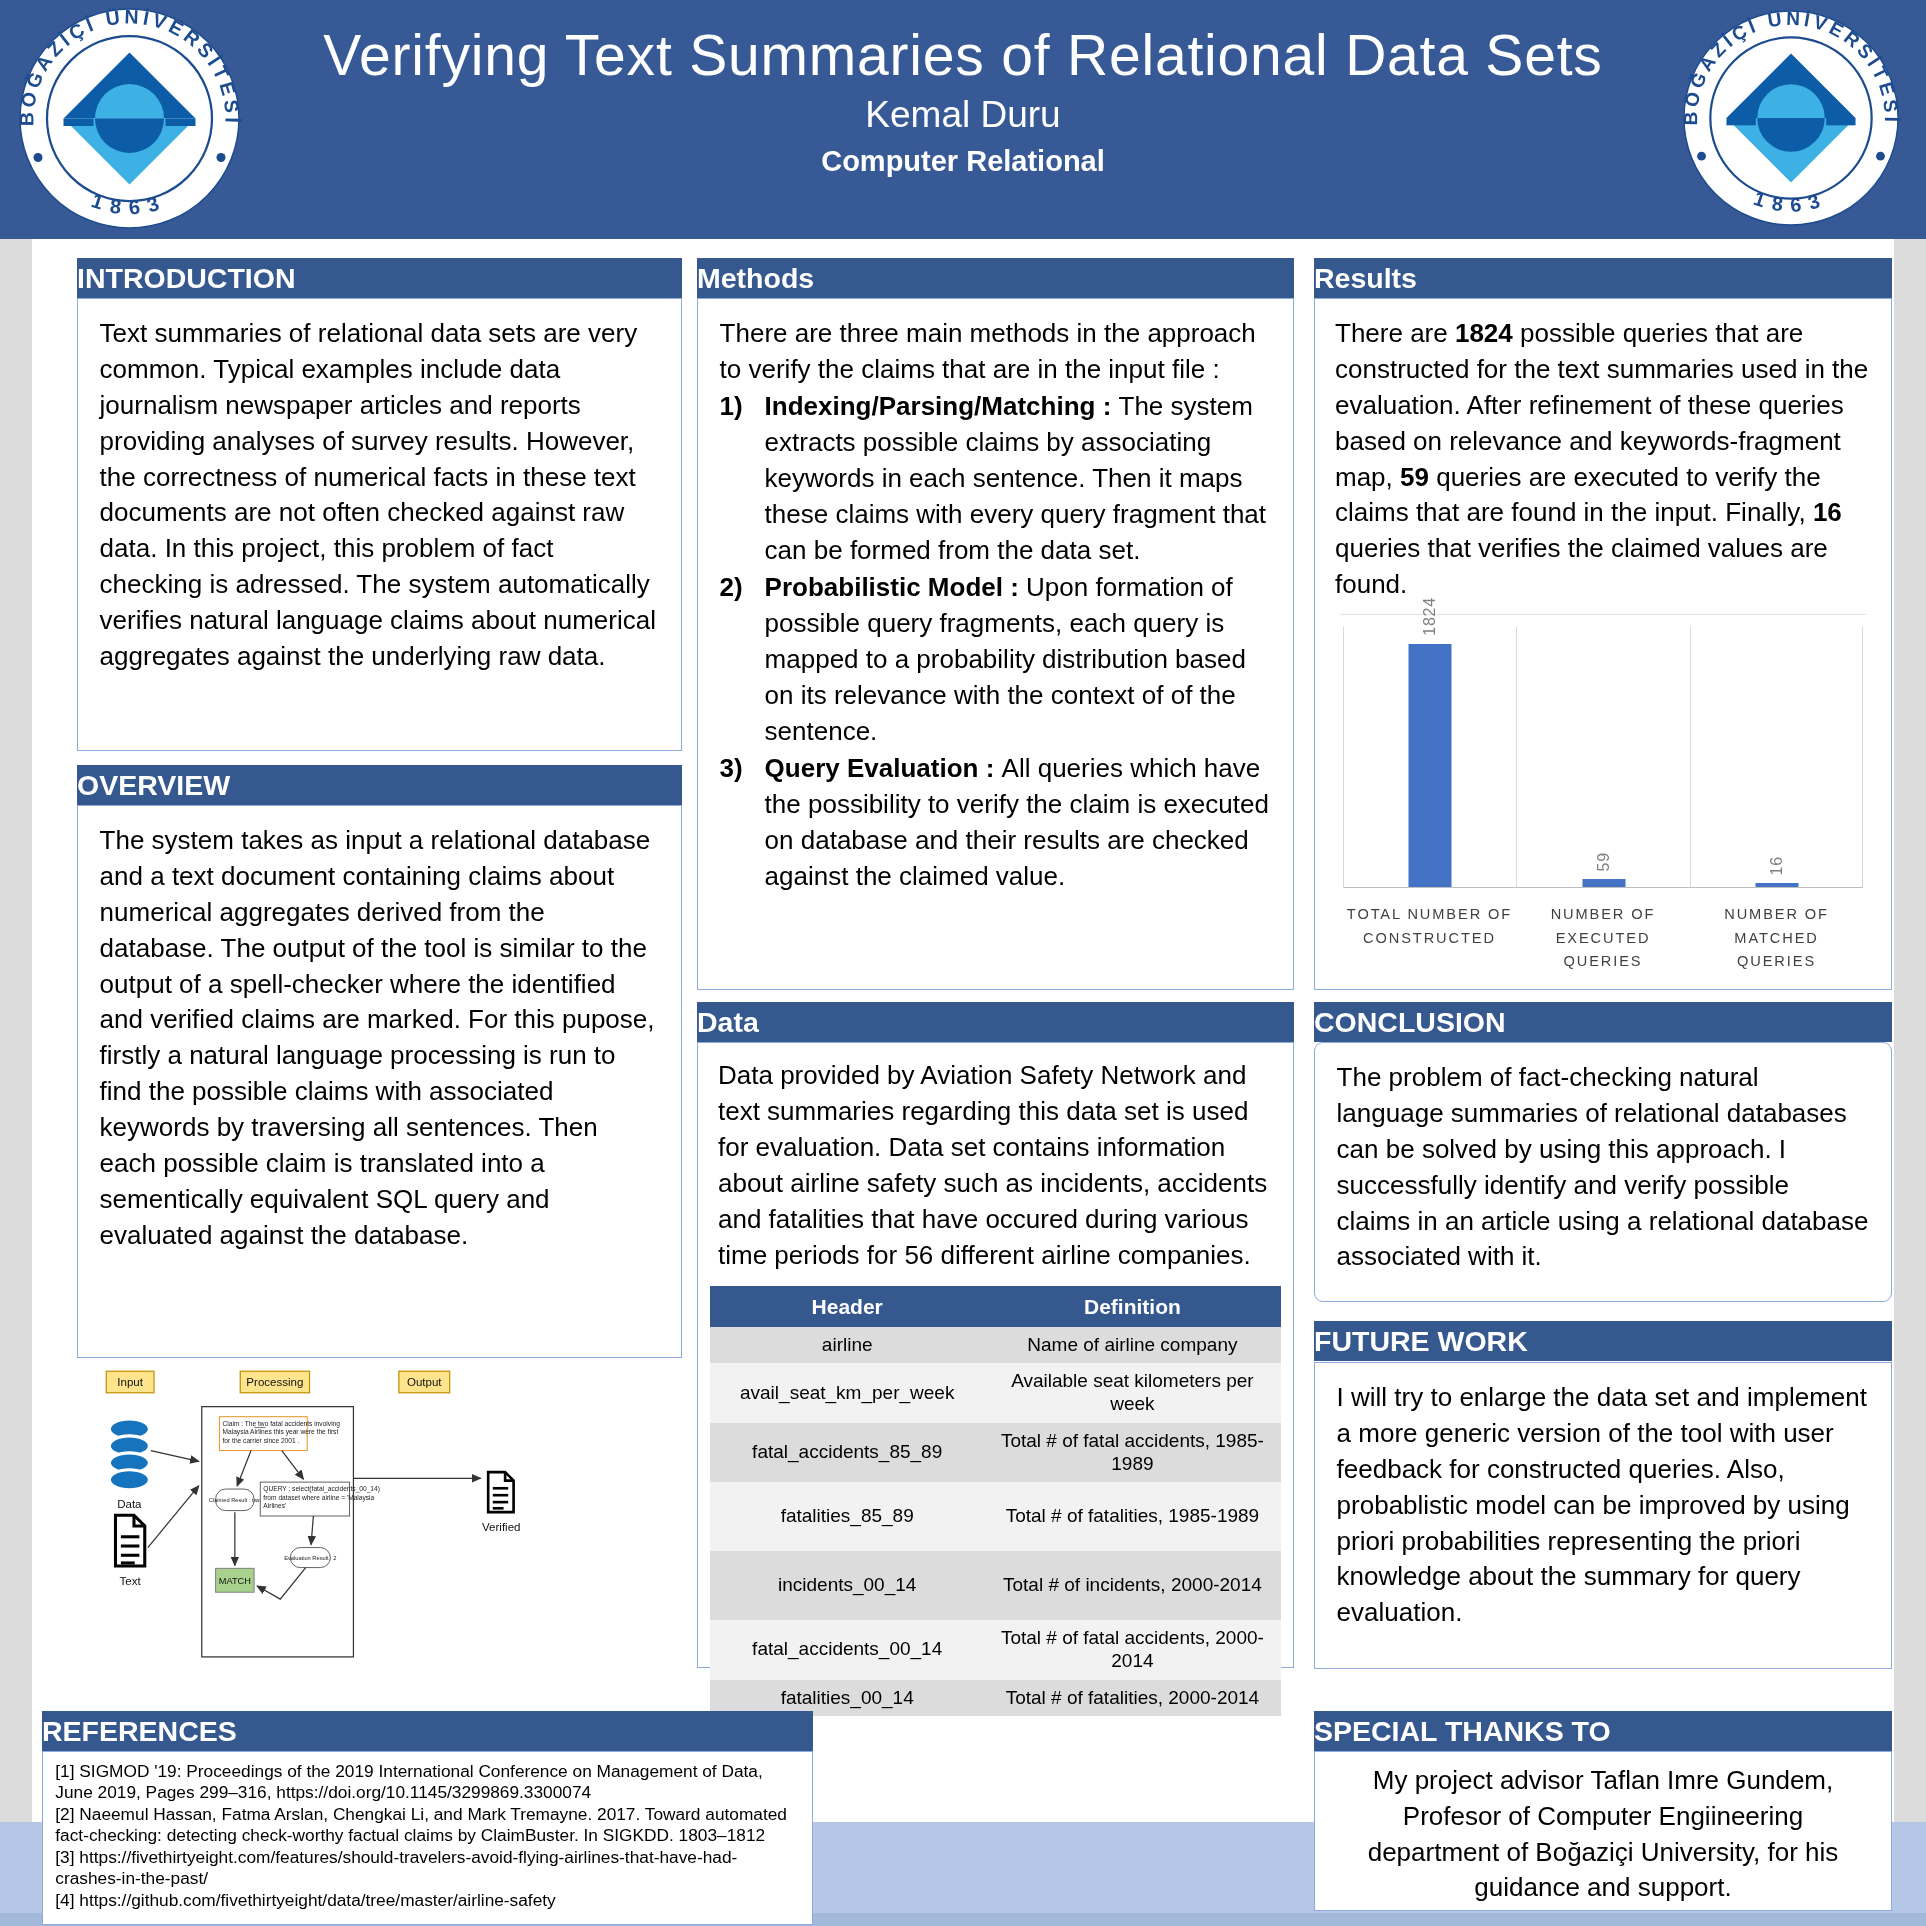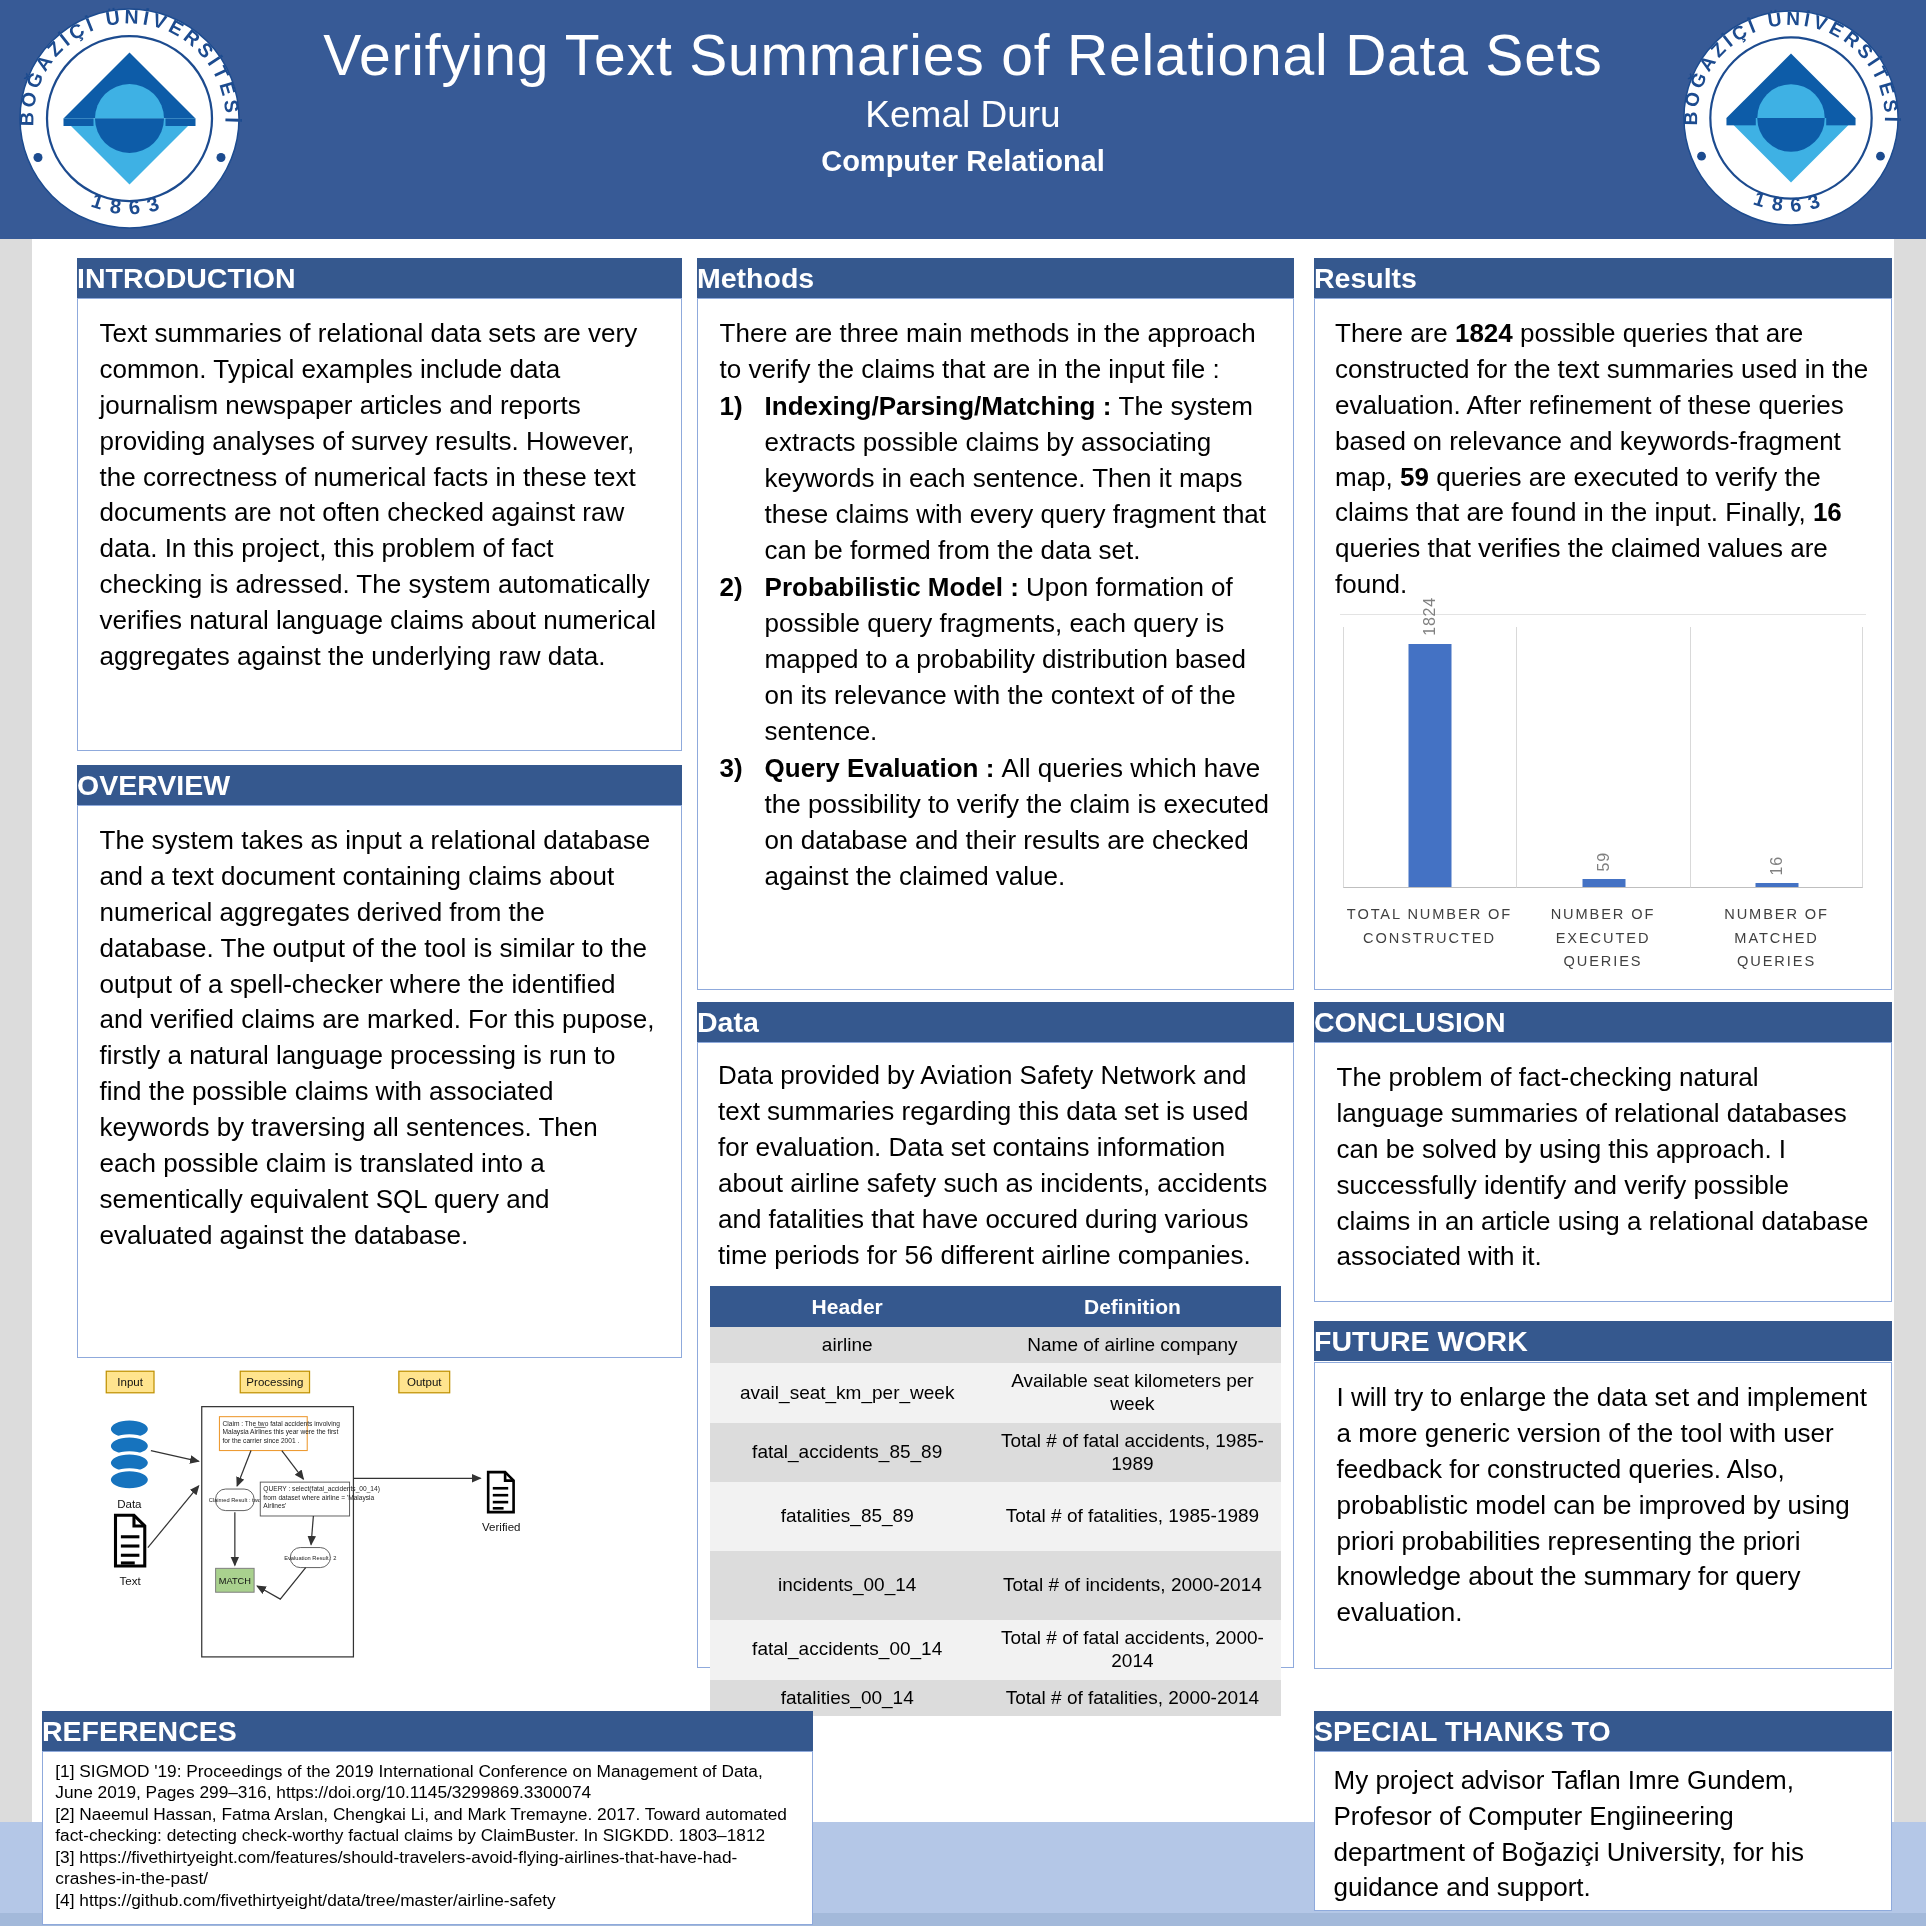--- a/index.html
+++ b/index.html
@@ -322,36 +322,36 @@
           </div>
           <div class="chart-cat">
             <div>NUMBER OF MATCHED</div>
             <div>QUERIES</div>
           </div>
         </div>
       </div>
   </div>
 
   <div class="abs section-bar" style="left:1314px;top:1002px;width:578px;">CONCLUSION</div>
-  <div class="abs panel-body pad" style="left:1314px;top:1042px;width:578px;height:260px;">
+  <div class="abs panel-body pad" style="left:1314px;top:1042px;width:578px;height:260px;border-radius:9px;">
     <p>The problem of fact-checking natural language summaries of relational databases can be solved by using this approach. I successfully identify and verify possible claims in an article using a relational database associated with it.</p>
   </div>
 
   <div class="abs section-bar" style="left:1314px;top:1321px;width:578px;">FUTURE WORK</div>
   <div class="abs panel-body pad" style="left:1314px;top:1362px;width:578px;height:307px;">
     <p>I will try to enlarge the data set and implement a more generic version of the tool with user feedback for constructed queries. Also, probablistic model can be improved by using priori probabilities representing the priori knowledge about the summary for query evaluation.</p>
   </div>
 
   <div class="abs section-bar" style="left:42px;top:1711px;width:771px;">REFERENCES</div>
   <div class="abs panel-body" style="left:42px;top:1751px;width:771px;height:174px;padding:9.2px 12.3px;">
     <div class="ref-line">[1] SIGMOD '19: Proceedings of the 2019 International Conference on Management of Data, June 2019, Pages 299–316, https://doi.org/10.1145/3299869.3300074</div>
     <div class="ref-line">[2] Naeemul Hassan, Fatma Arslan, Chengkai Li, and Mark Tremayne. 2017. Toward automated fact-checking: detecting check-worthy factual claims by ClaimBuster. In SIGKDD. 1803–1812</div>
     <div class="ref-line">[3] https://fivethirtyeight.com/features/should-travelers-avoid-flying-airlines-that-have-had-crashes-in-the-past/</div>
     <div class="ref-line">[4] https://github.com/fivethirtyeight/data/tree/master/airline-safety</div>
   </div>
 
   <div class="abs section-bar" style="left:1314px;top:1711px;width:578px;">SPECIAL THANKS TO</div>
-  <div class="abs panel-body" style="left:1314px;top:1751px;width:578px;height:160px;padding:10.8px 18.5px;">
+  <div class="abs panel-body" style="left:1314px;top:1751px;width:578px;height:160px;padding:10.8px 18.5px;text-align:center;">
     <p>My project advisor Taflan Imre Gundem, Profesor of Computer Engiineering department of Boğaziçi University, for his guidance and support.</p>
   </div>
 
 </div>
 
 
 </body></html>

